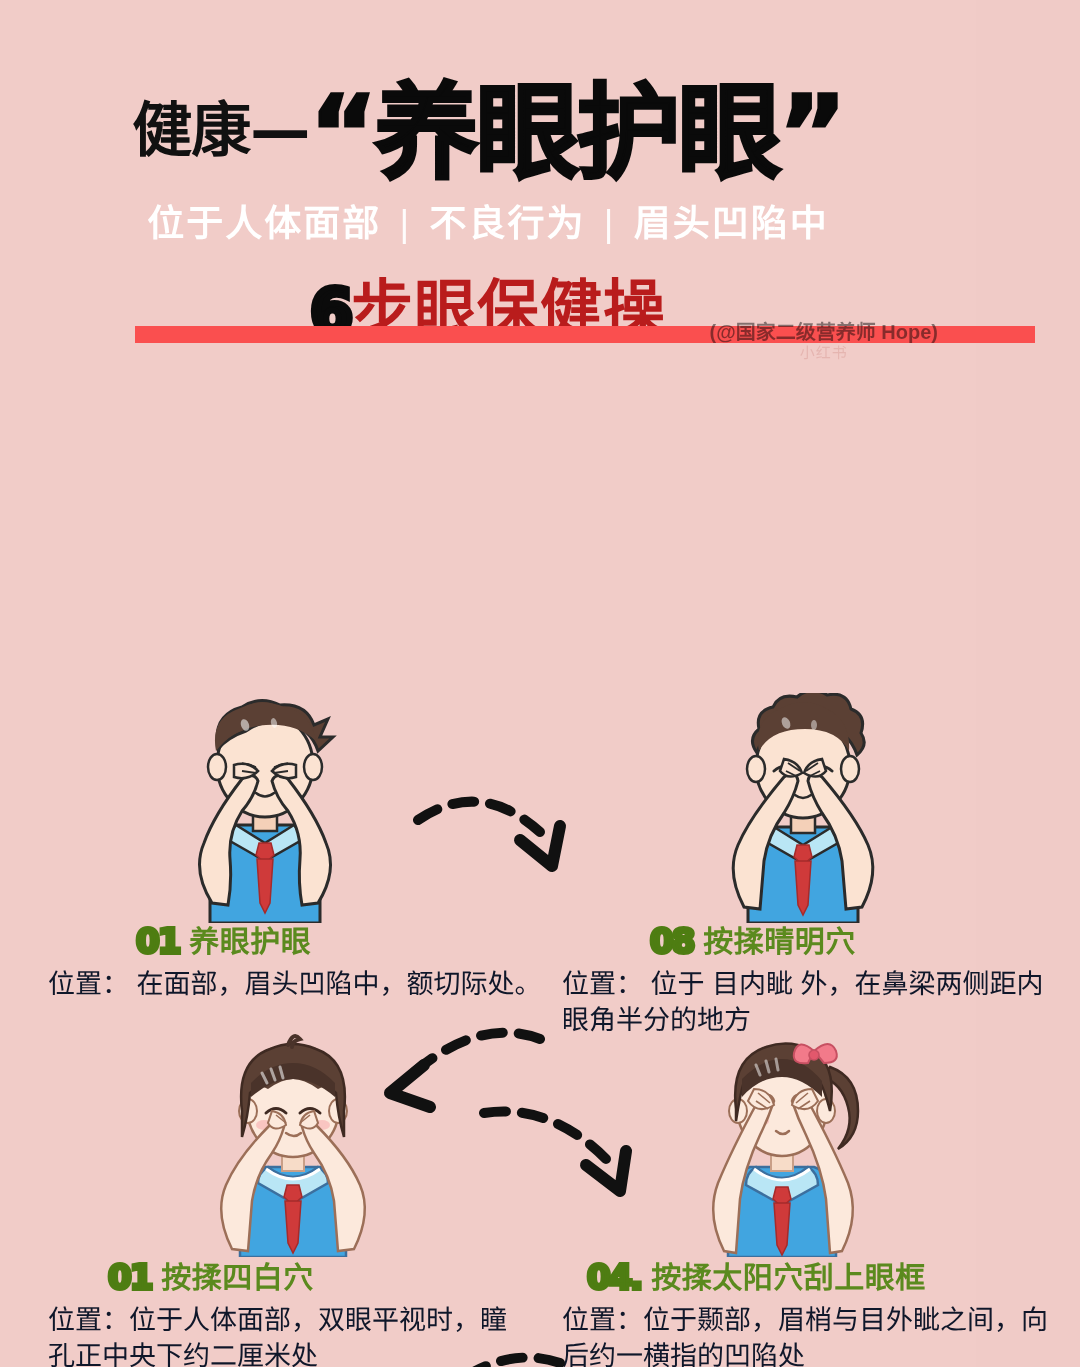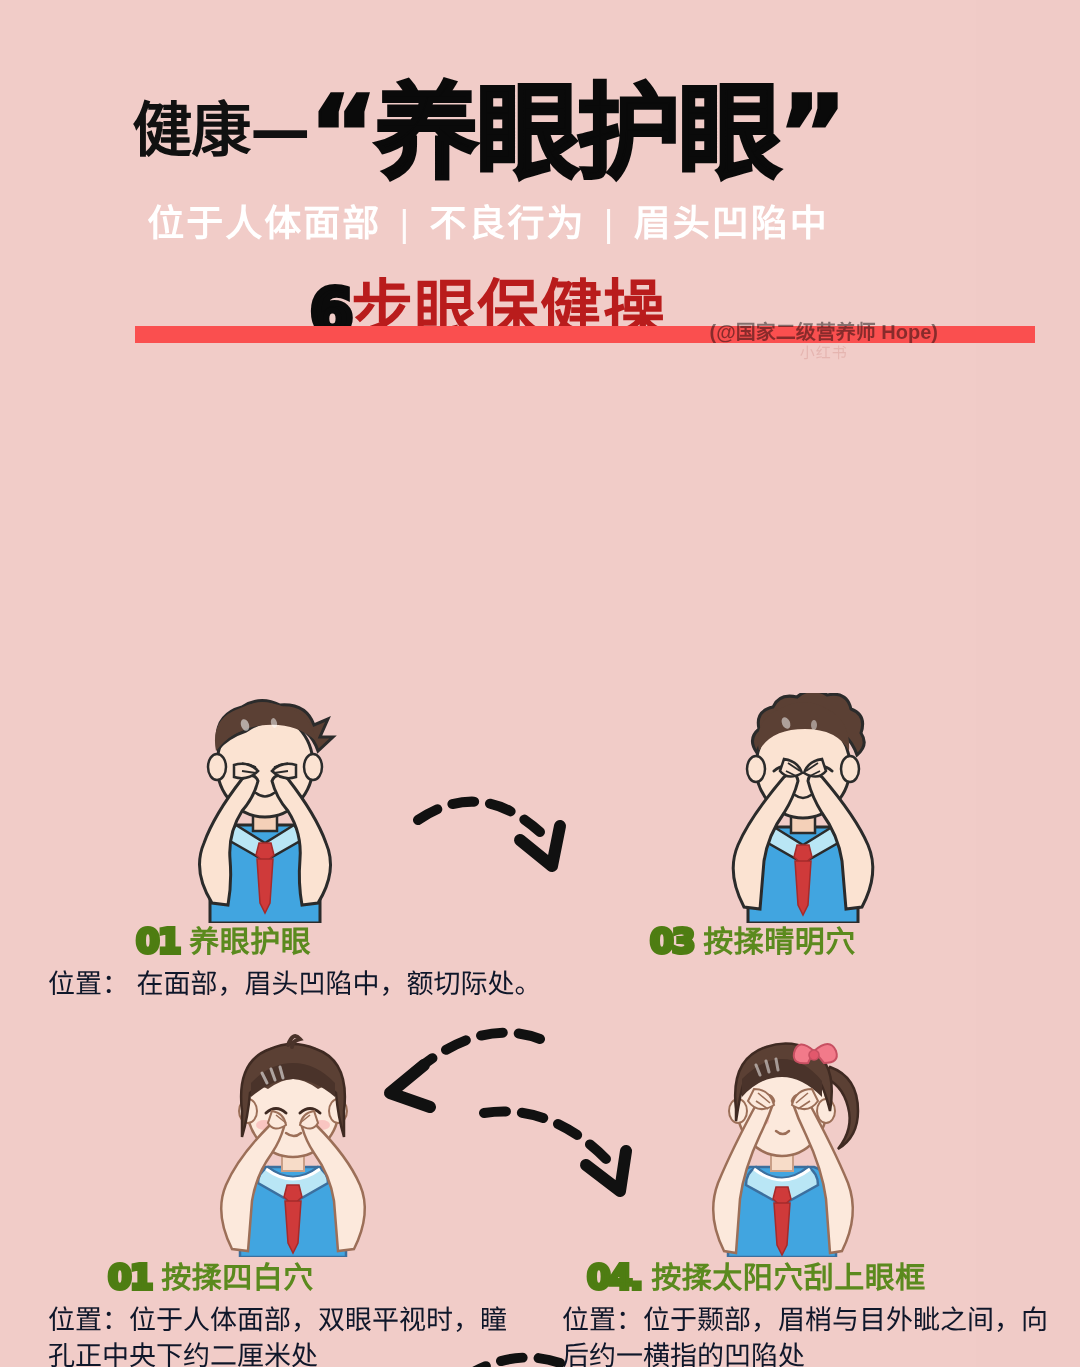--- a/index.html
+++ b/index.html
@@ -277,22 +277,23 @@
 
     <div class="cell" style="left:48px; top:572px; width:500px;">
       <div class="step-label" style="padding-left:88px;">
         <span class="step-num">01</span><span>养眼护眼</span>
       </div>
       <div class="step-desc">位置： 在面部，眉头凹陷中，额切际处。</div>
     </div>
 
     <div class="cell" style="left:562px; top:572px; width:510px;">
       <div class="step-label" style="padding-left:88px;">
-        <span class="step-num">03</span><span>按揉晴明穴</span>
-      </div>
+        <span class="step-num">08</span><span>按揉晴明穴</span>
+      </div>
+      <div class="step-desc" style="max-width:505px;">位置： 位于 目内眦 外，在鼻梁两侧距内眼角半分的地方</div>
     </div>
 
     <div class="arrow" style="left:368px; top:672px;">
       <svg width="180" height="110" viewBox="0 0 180 110">
         <path d="M172 22 Q108 -2 36 64" fill="none" stroke="#111" stroke-width="10" stroke-linecap="round" stroke-dasharray="22 16"></path>
         <path d="M56 48 L22 76 L62 90" fill="none" stroke="#111" stroke-width="12" stroke-linecap="round" stroke-linejoin="round"></path>
       </svg>
     </div>
 
     <div class="cell" style="left:178px; top:682px;">

